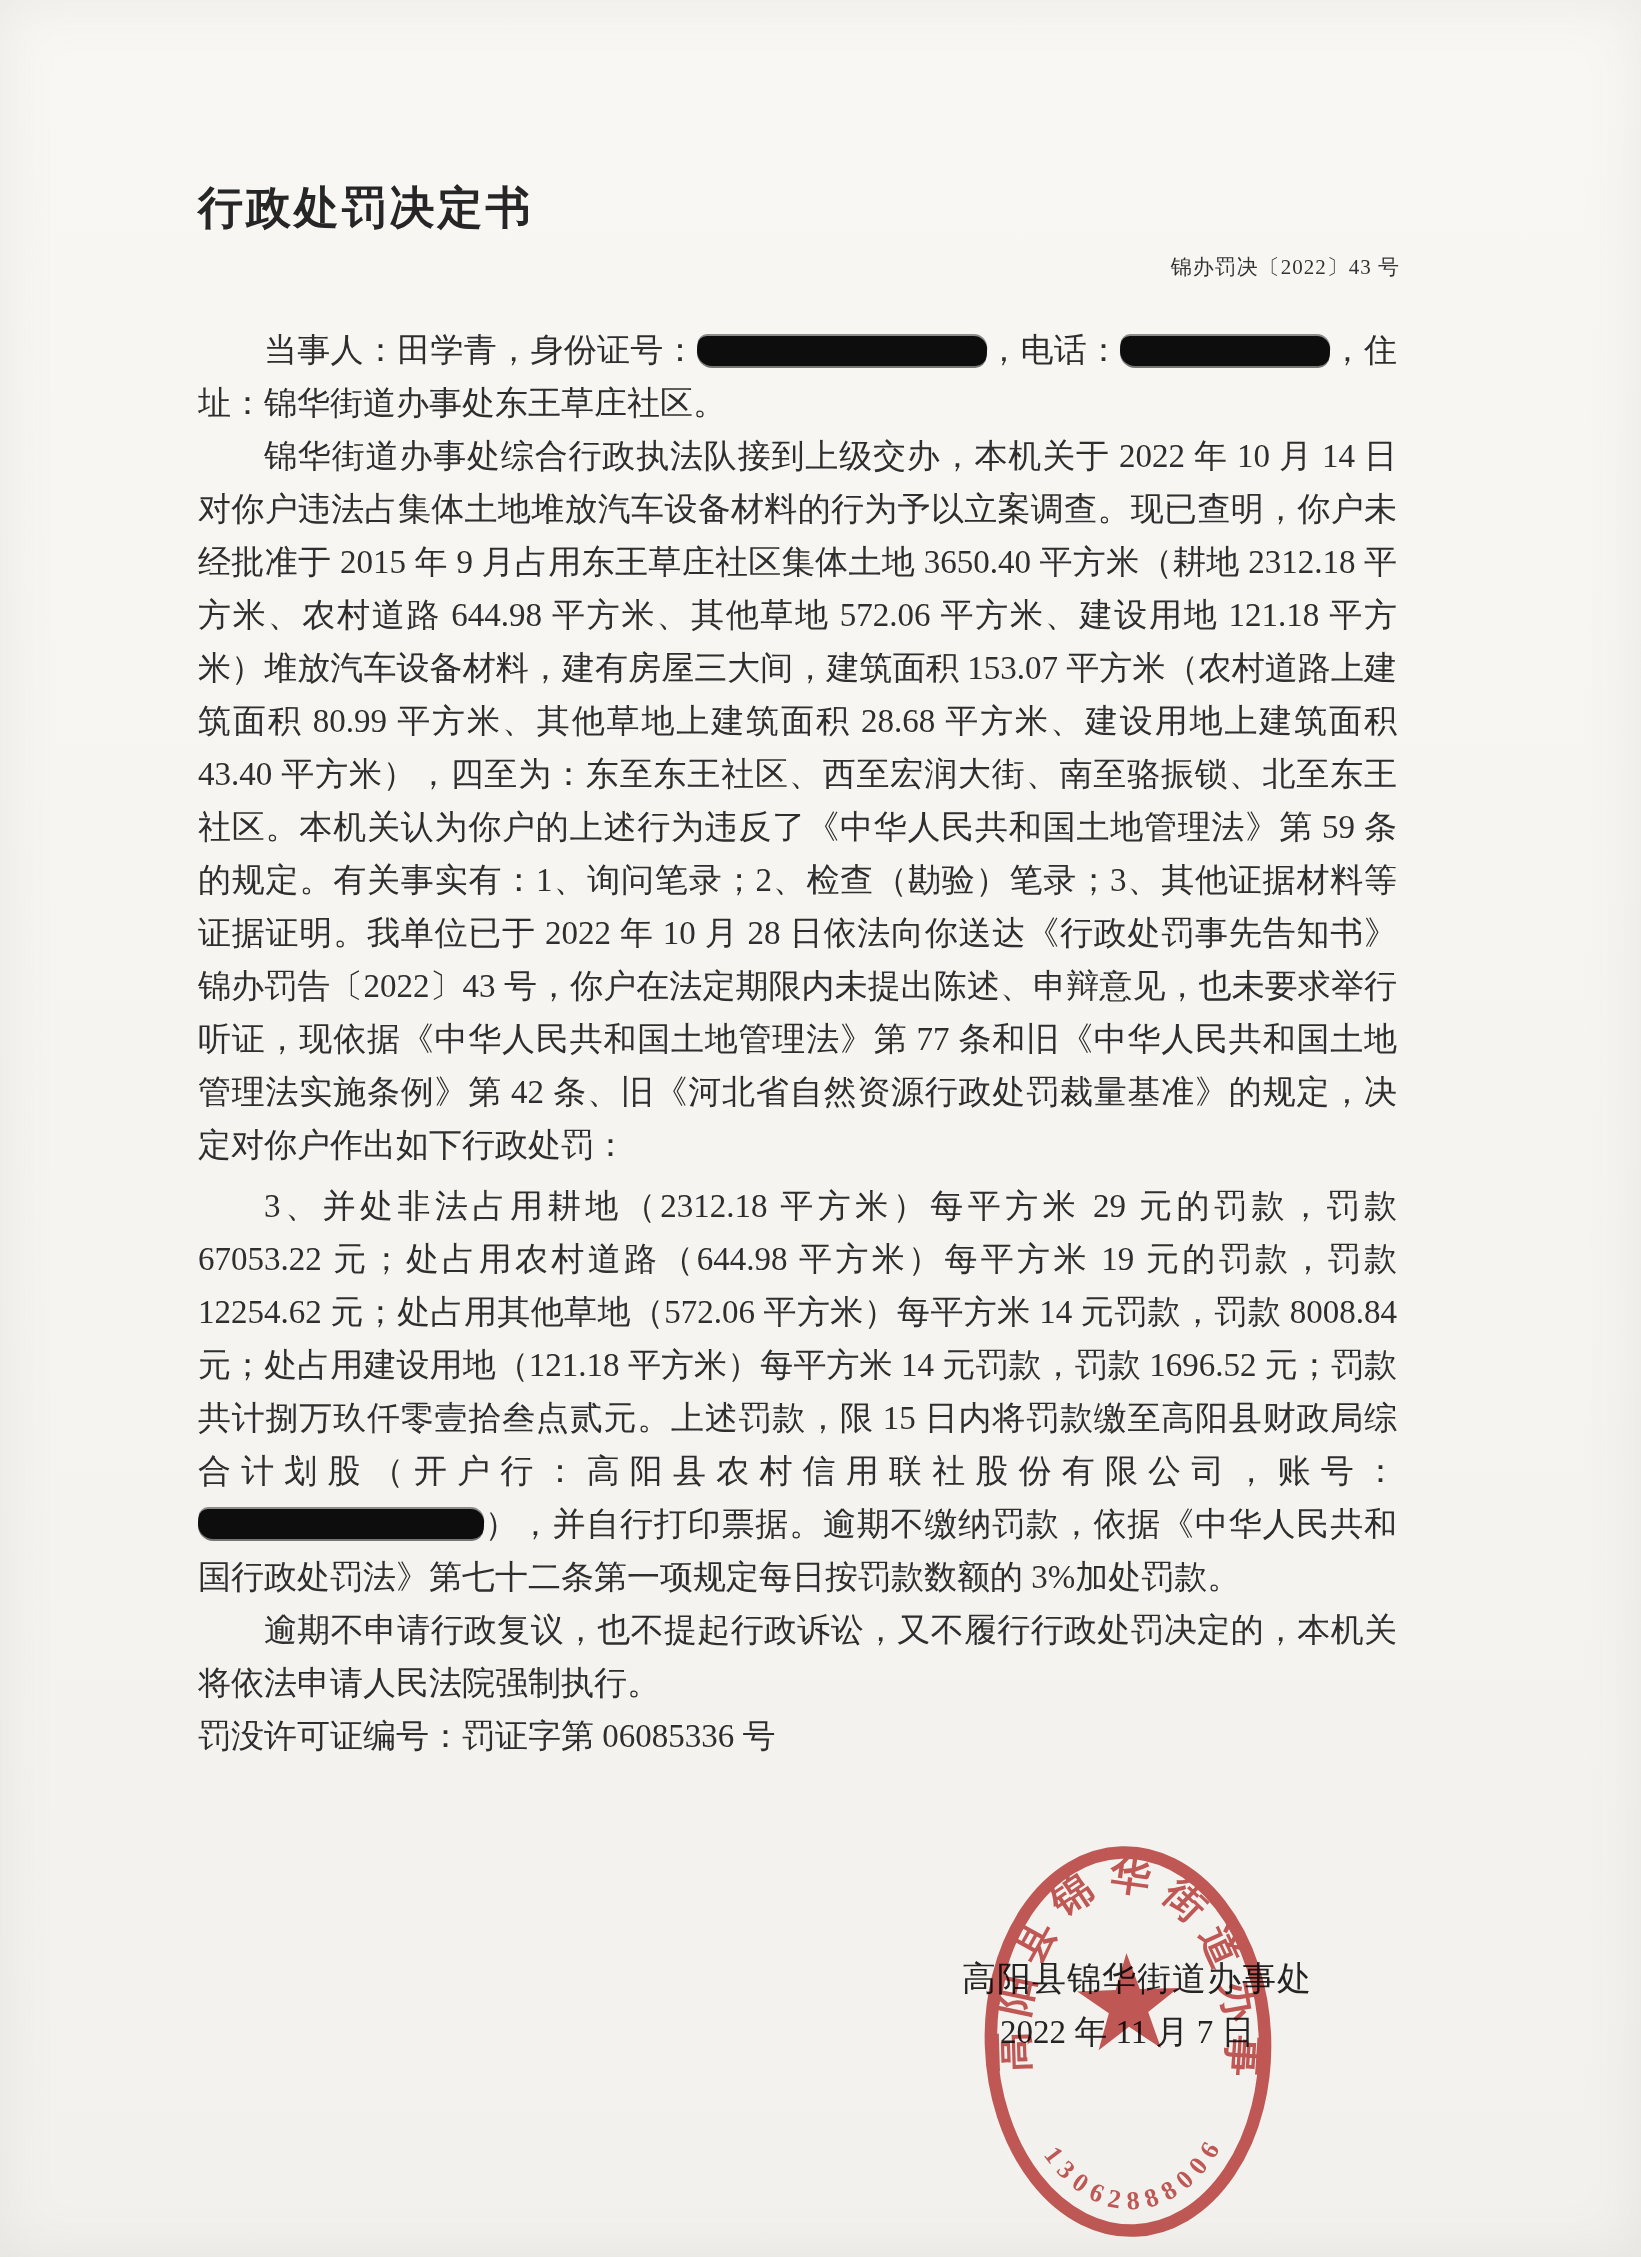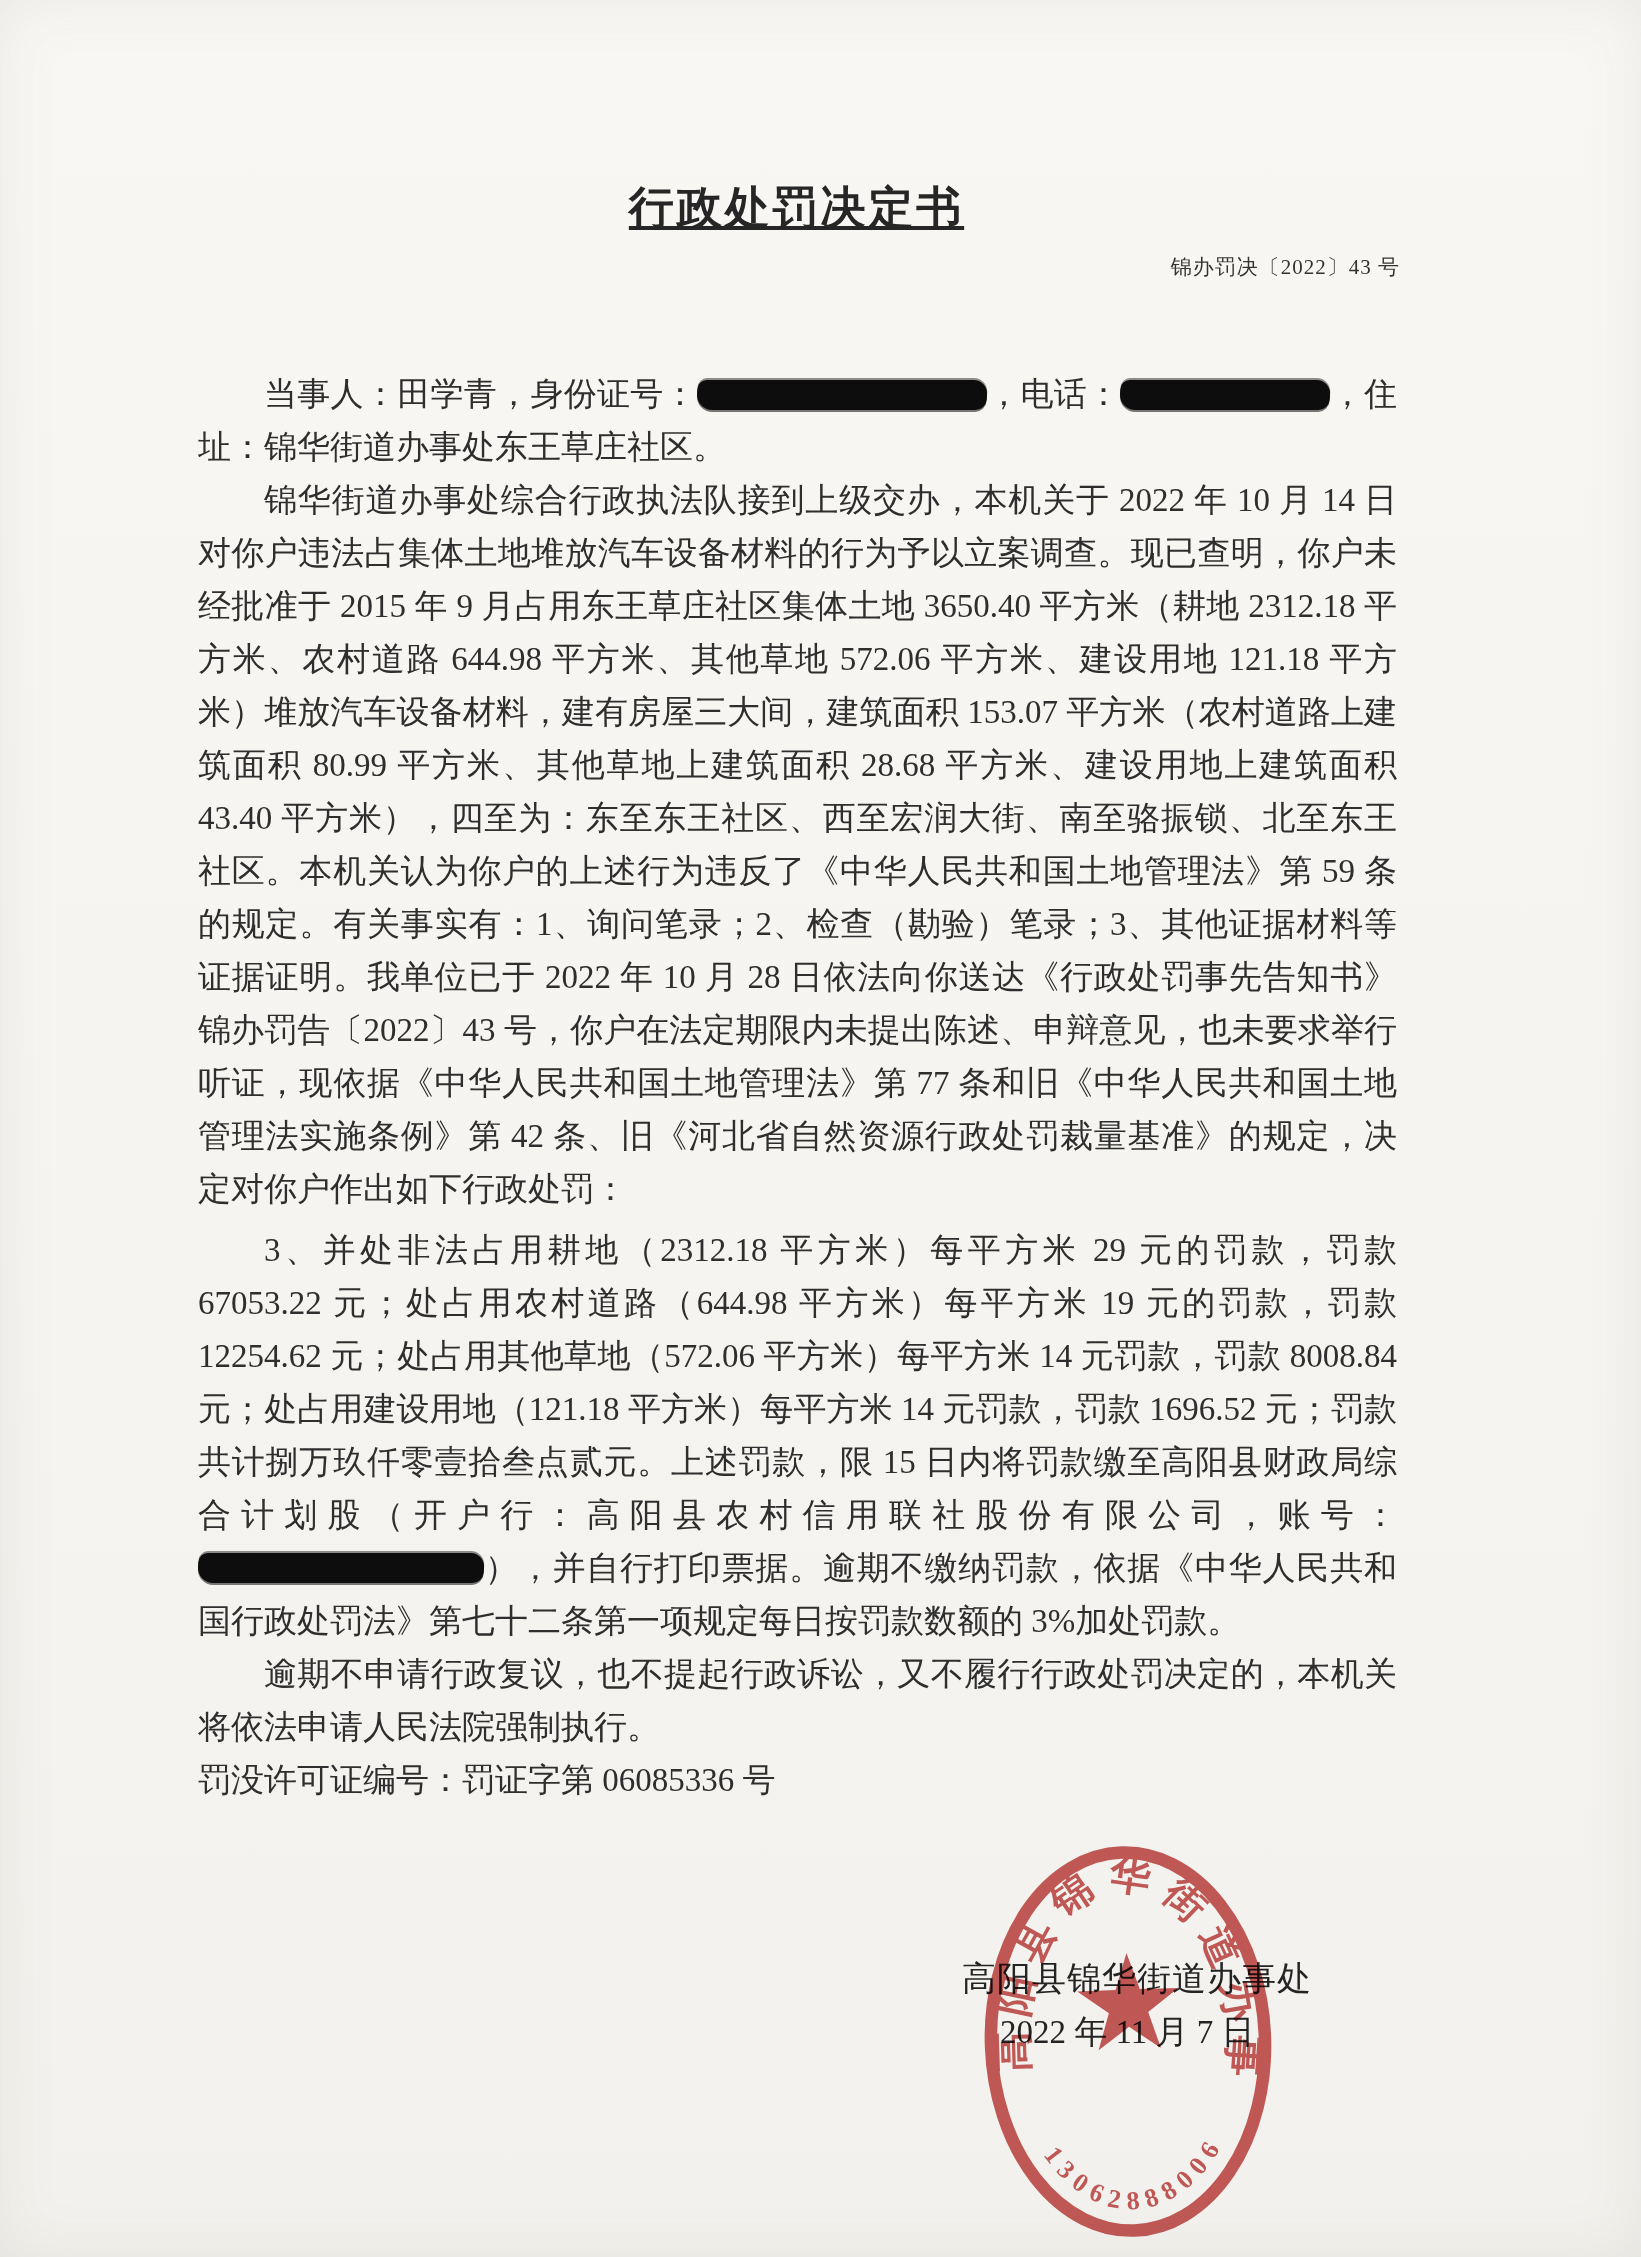--- a/index.html
+++ b/index.html
@@ -7,34 +7,32 @@
     position:relative;
     width:1641px;height:2257px;
     background:linear-gradient(180deg,#f8f7f4 0%,#f5f4f1 55%,#f2f1ed 100%);
     font-family:"Liberation Serif","DejaVu Serif",serif;
     color:#2b2b2b;
     overflow:hidden;
     box-shadow:inset 0 0 58px rgba(120,115,105,0.10);
   }
   .title{
     position:absolute;left:198px;top:178px;width:1197px;
-    text-align:center;font-size:45px;font-weight:700;letter-spacing:2.9px;
+    font-size:45px;font-weight:700;letter-spacing:2.9px;
     color:#262626;
-    text-decoration:underline;
   }
   .docnum{
     position:absolute;right:241px;top:253px;
     font-size:21px;letter-spacing:1px;color:#333;
   }
   .docbody{
     position:absolute;left:198px;top:324px;width:1199px;
     font-size:33px;line-height:53px;
     text-align:justify;text-justify:inter-ideograph;
     color:#2e2e2e;
-    margin-top:44px;
   }
   .para{margin:0;}
   .para.indent{text-indent:66px;}
   .para.gap{margin-top:7.7px;}
   .redaction{
     display:inline-block;height:30px;background:#0d0d0d;
     border-radius:8.7px 14.5px 10.6px 16.4px;
     vertical-align:-4.8px;
     transform:skewX(-4deg);
     box-shadow:0 1.9px 0 rgba(13,13,13,.55), 0 -1.9px 0 rgba(13,13,13,.45);

